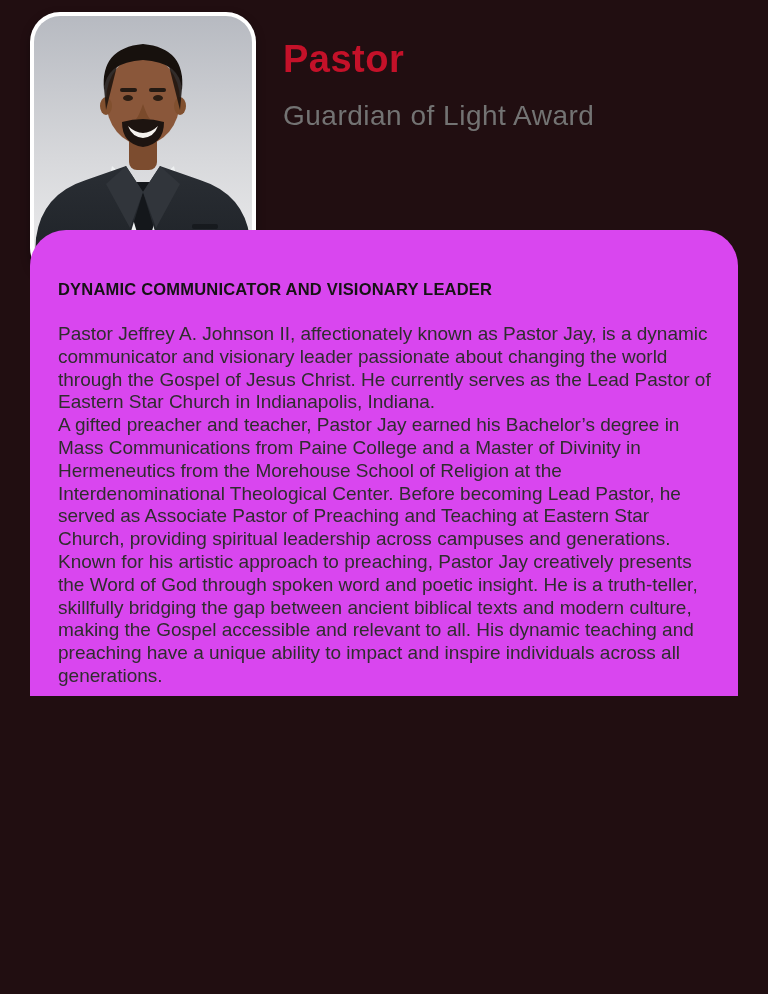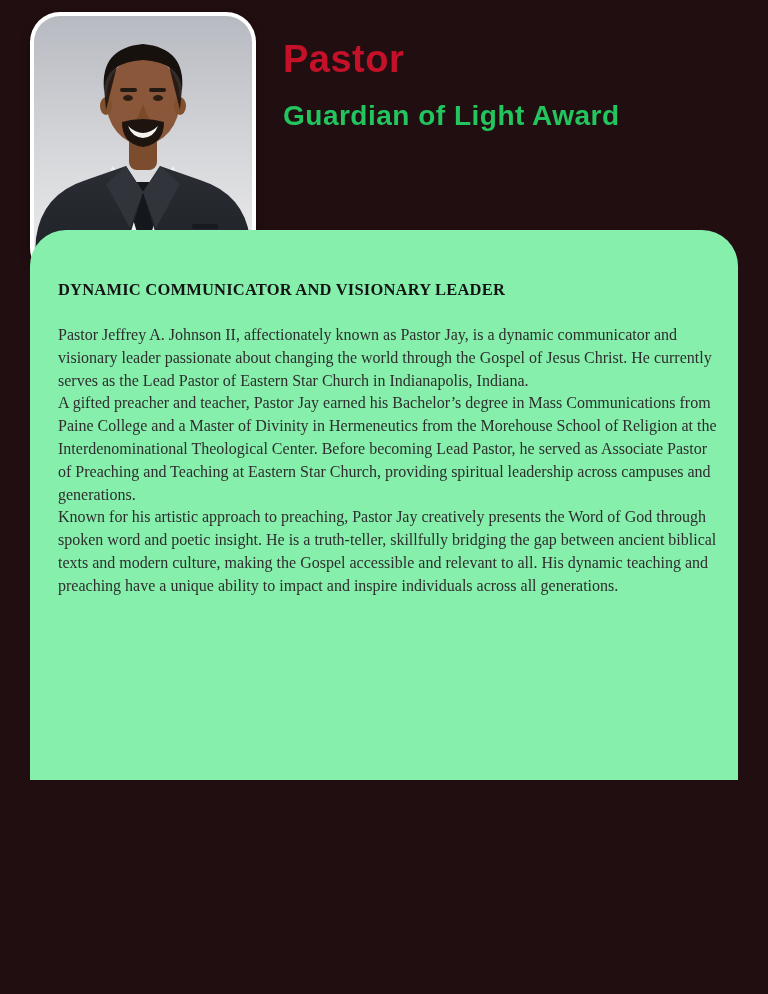--- a/index.html
+++ b/index.html
@@ -4,21 +4,21 @@
 <style>
   * { margin: 0; padding: 0; box-sizing: border-box; }
   html, body { width: 768px; }
   body {
     font-family: "Liberation Sans", "DejaVu Sans", sans-serif;
     background: #210e11;
   }
   .page {
     position: relative;
     width: 768px;
-    height: 780px;
+    height: 696px;
     background: #210e11;
     overflow: hidden;
   }
   
   .photo-frame {
     position: absolute;
     left: 30px; top: 12px;
     width: 226px; height: 266px;
     background: #ffffff;
     border-radius: 30px;
@@ -37,46 +37,45 @@
   }
   .title {
     color: #c41129;
     font-size: 38px;
     font-weight: 800;
     line-height: 1.26;
     letter-spacing: 0.5px;
   }
   .subtitle {
     margin-top: 16px;
-    color: #22c55e;
+    color: #737373;
     font-size: 28px;
-    font-weight: 700;
+    font-weight: 400;
     letter-spacing: 0.5px;
   }
   
   .card {
     position: absolute;
     left: 30px; top: 230px;
     width: 708px; height: 730px;
-    background: #86efac;
+    background: #d946ef;
     border-radius: 36px;
     padding: 50px 22px 0 28px;
-    font-family: Liberation Serif, serif;
   }
   .card-heading {
     color: #151314;
     font-size: 16.5px;
     font-weight: 800;
     letter-spacing: 0.2px;
   }
   .bio {
     margin-top: 24px;
     width: 662px;
     color: #2f2d2e;
-    font-size: 16px;
+    font-size: 19px;
     line-height: 22.8px;
     font-weight: 400;
   }
   .bio p { margin: 0; }
 </style>
 </head>
 <body>
 
 <div class="page">
 

